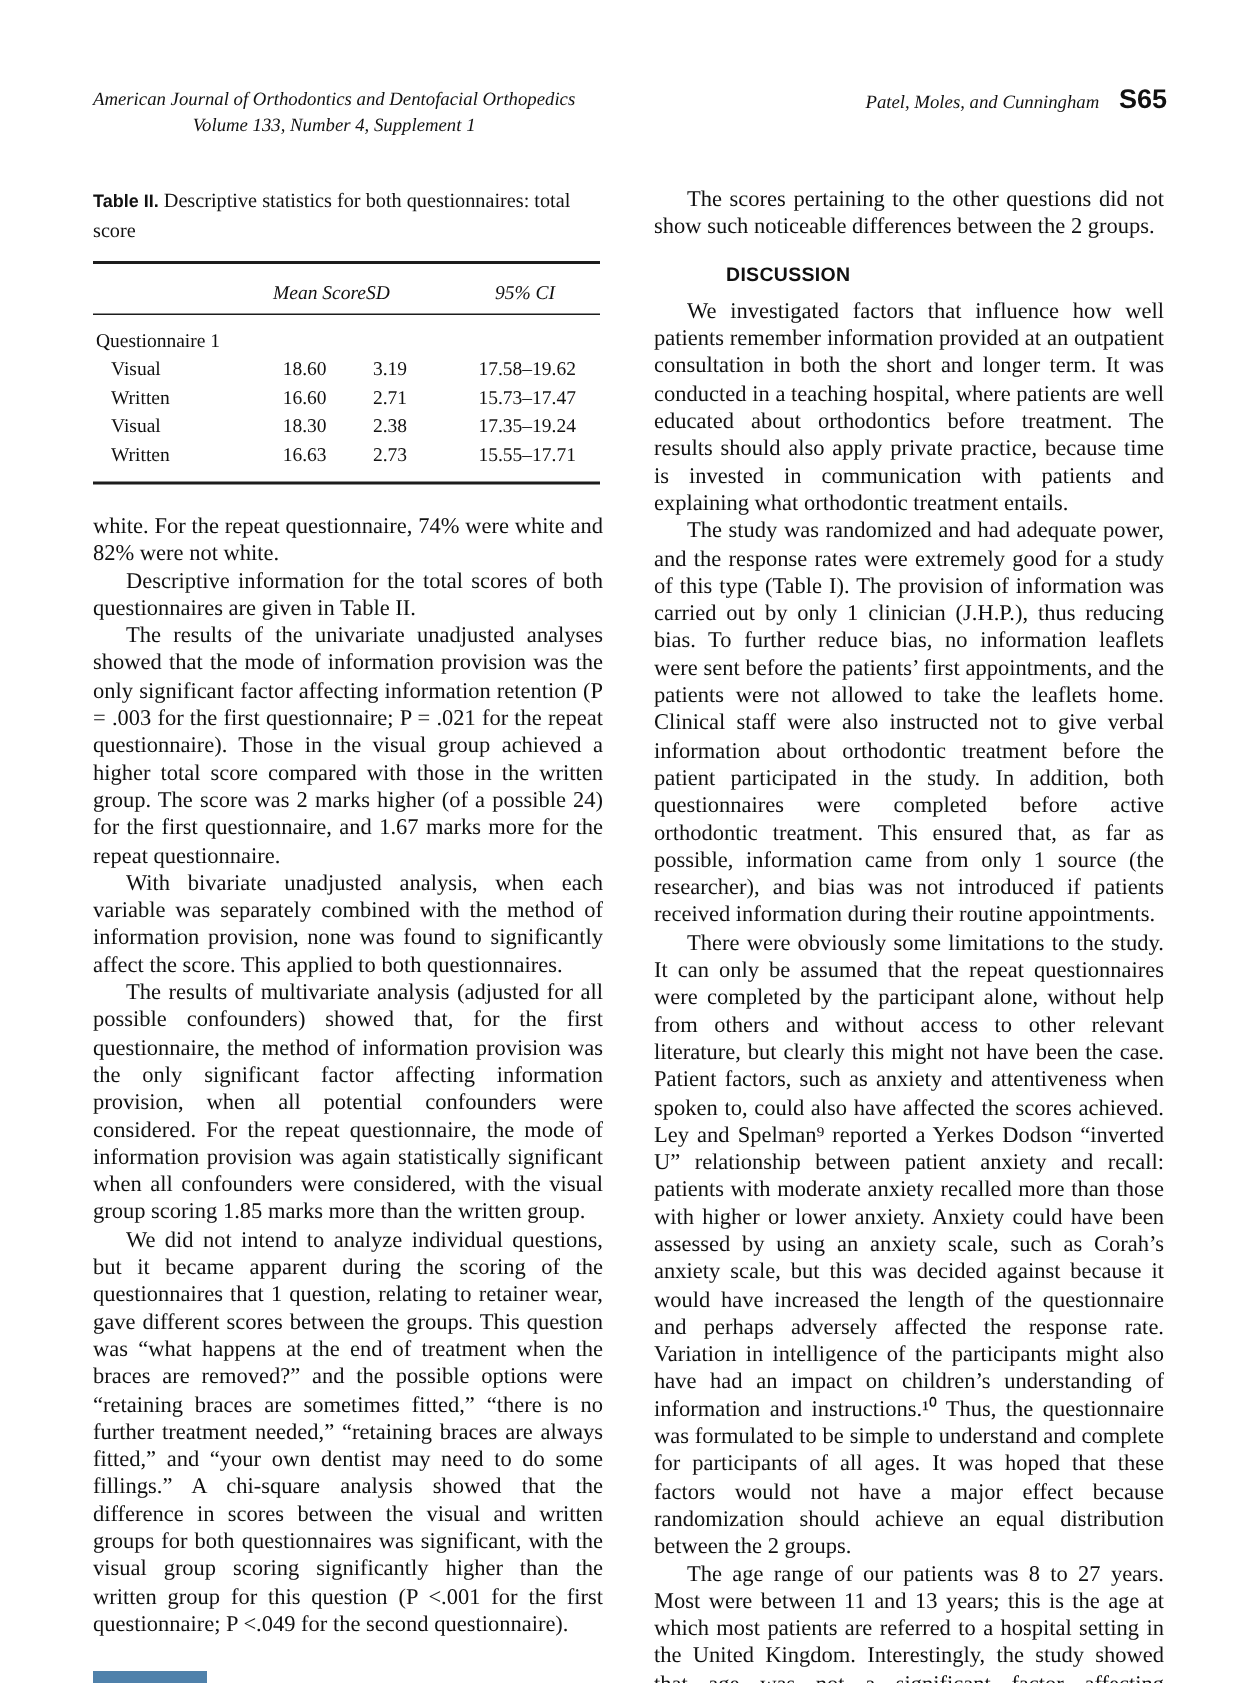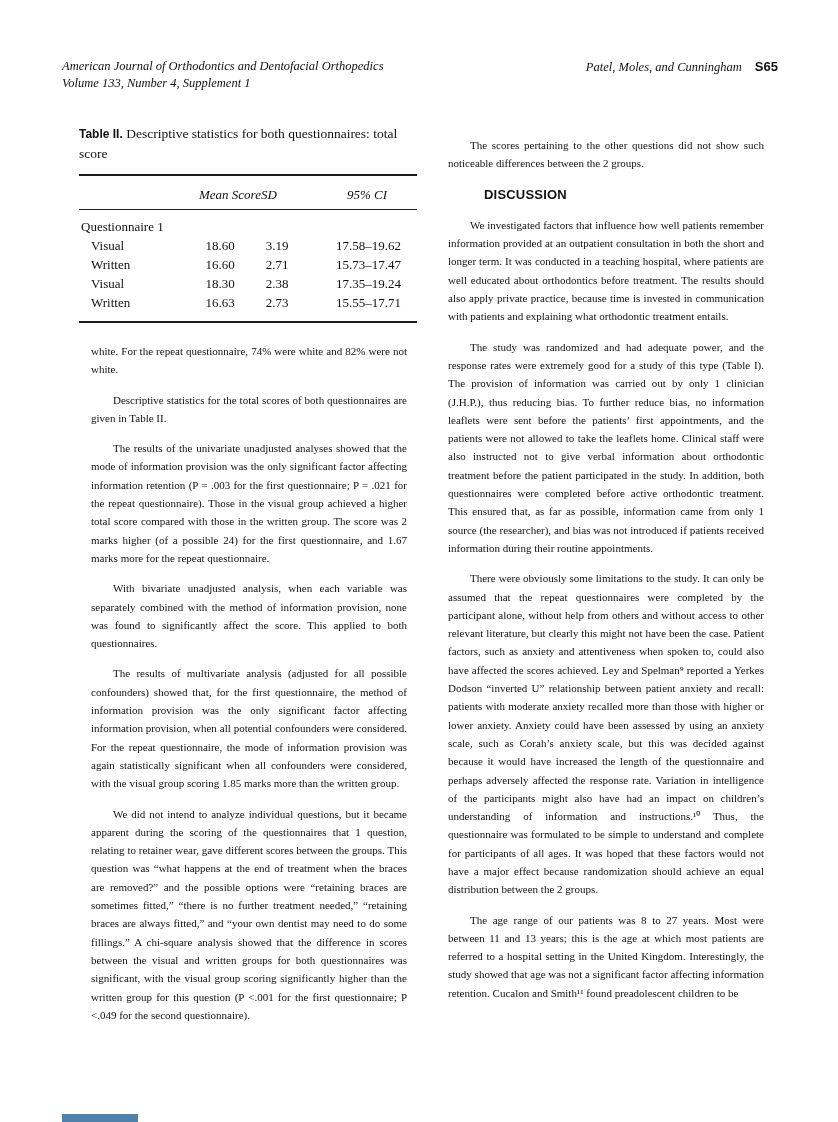--- a/index.html
+++ b/index.html
@@ -10,27 +10,27 @@
     font-family:"Liberation Serif", serif;
     color:#111;
     overflow:hidden;
   }
   
   .running-header{
     position:absolute;top:58px;left:62px;right:60px;
     display:flex;justify-content:space-between;align-items:flex-start;
     font-size:12.5px;line-height:17px;
   }
-  .rh-left{font-style:italic;}
+  .rh-left{font-style:italic;text-align:center;}
   .rh-right{white-space:nowrap;}
   .rh-authors{font-style:italic;margin-left:28px;}
-  .rh-folio{font-family:"Liberation Sans",sans-serif;font-weight:bold;font-style:normal;font-size:13px;margin-left:10px;}
+  .rh-folio{font-family:"Liberation Sans",sans-serif;font-weight:bold;font-style:normal;font-size:18px;margin-left:10px;}
   
   .col{position:absolute;top:124px;width:340px;}
-  .col-left{left:79px;}
+  .col-left{left:62px;}
   .col-right{left:436px;}
   
   .tbl-caption{font-size:13.5px;line-height:19px;margin:0 0 11px 0;text-align:left;}
   .tbl-label{font-family:"Liberation Sans",sans-serif;font-weight:bold;font-size:12px;}
   .tbl{
     width:338px;
     border-top:2.5px solid #1c1c1c;
     border-bottom:2.5px solid #1c1c1c;
     font-size:13px;
   }
@@ -40,23 +40,23 @@
   .c-mean{width:62px;}
   .c-sd{width:56px;font-family:Liberation Serif, serif;}
   .c-ci{width:100px;text-align:center;}
   .tbl-body{padding:7px 0 9px 0;}
   .tbl-row.group{margin-top:5px;}
   .tbl-row.group:first-child{margin-top:0;flex-direction:column;}
   .tbl-row.sub .c-label{padding-left:12px;}
   
   .bodytext{margin-top:19px;}
   .para{
-    font-size:11px;line-height:18.3px;
+    font-size:15px;line-height:18.3px;
     text-align:justify;text-indent:22px;
-    margin:12px;
+    margin:0;
     font-family:Liberation Serif, serif;
   }
   .para.noindent{text-indent:0;}
   .section-heading{
     font-family:"Liberation Sans",sans-serif;
     font-weight:bold;font-size:13px;letter-spacing:.2px;
     margin:13px 0 7px 0;text-indent:0;padding-left:48px;
   }
   
   .bottom-bar{
@@ -123,21 +123,21 @@
           <div class="c-label">Written</div>
           <div class="c-mean">16.63</div>
           <div class="c-sd">2.73</div>
           <div class="c-ci">15.55–17.71</div>
         </div>
       </div>
     </div>
 
     <div class="bodytext">
       <p class="para noindent">white. For the repeat questionnaire, 74% were white and 82% were not white.</p>
-      <p class="para">Descriptive statistics for the total scores of both questionnaires are given in Table II.</p>
+      <p class="para">Descriptive information for the total scores of both questionnaires are given in Table II.</p>
       <p class="para">The results of the univariate unadjusted analyses showed that the mode of information provision was the only significant factor affecting information retention (P = .003 for the first questionnaire; P = .021 for the repeat questionnaire). Those in the visual group achieved a higher total score compared with those in the written group. The score was 2 marks higher (of a possible 24) for the first questionnaire, and 1.67 marks more for the repeat questionnaire.</p>
       <p class="para">With bivariate unadjusted analysis, when each variable was separately combined with the method of information provision, none was found to significantly affect the score. This applied to both questionnaires.</p>
       <p class="para">The results of multivariate analysis (adjusted for all possible confounders) showed that, for the first questionnaire, the method of information provision was the only significant factor affecting information provision, when all potential confounders were considered. For the repeat questionnaire, the mode of information provision was again statistically significant when all confounders were considered, with the visual group scoring 1.85 marks more than the written group.</p>
       <p class="para">We did not intend to analyze individual questions, but it became apparent during the scoring of the questionnaires that 1 question, relating to retainer wear, gave different scores between the groups. This question was “what happens at the end of treatment when the braces are removed?” and the possible options were “retaining braces are sometimes fitted,” “there is no further treatment needed,” “retaining braces are always fitted,” and “your own dentist may need to do some fillings.” A chi-square analysis showed that the difference in scores between the visual and written groups for both questionnaires was significant, with the visual group scoring significantly higher than the written group for this question (P &lt;.001 for the first questionnaire; P &lt;.049 for the second questionnaire).</p>
     </div>
   </div>
 
   <div class="col col-right">
     <p class="para">The scores pertaining to the other questions did not show such noticeable differences between the 2 groups.</p>
     <p class="para section-heading">DISCUSSION</p>

